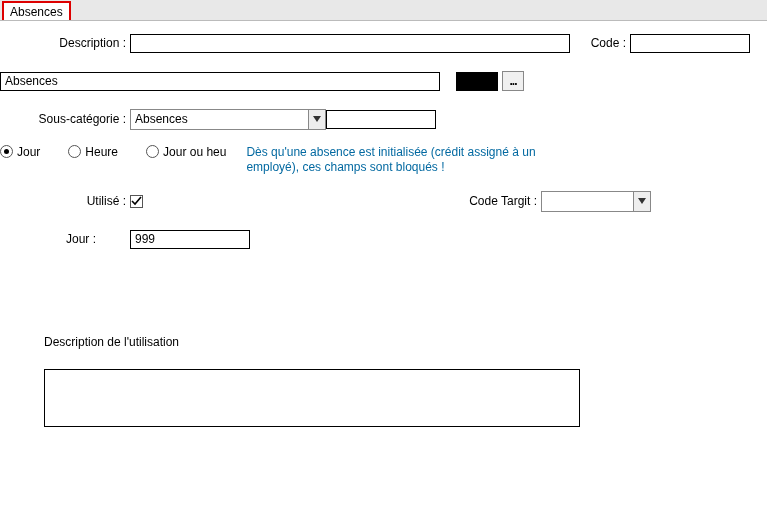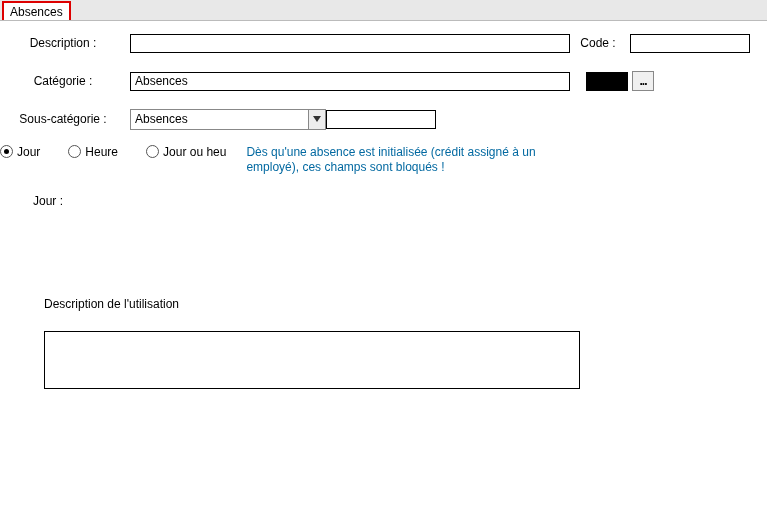--- a/index.html
+++ b/index.html
@@ -32,21 +32,21 @@
     position: relative;
     padding-top: 10px;
   }
   .row {
     display: flex;
     align-items: center;
     min-height: 24px;
     margin-bottom: 14px;
   }
   .lbl {
-    text-align: center;
+    text-align: right;
     padding-right: 4px;
     white-space: nowrap;
   }
   .lbl.w130 { width: 130px; }
   .field {
     border: 1px solid #000;
     height: 19px;
     padding: 1px 4px;
     font-family: inherit;
     font-size: 12px;
@@ -127,21 +127,20 @@
 <div class="form">
 
   <div class="row">
     <span class="lbl w130">Description :</span>
     <input class="field" style="width: 440px;" value="">
     <span class="lbl" style="width:60px">Code :</span>
     <input class="field" style="width: 120px;" value="">
   </div>
 
   <div class="row">
-    <span class="lbl w130">Catégorie :</span>
     <input class="field" style="width: 440px;" value="Absences">
     <span style="width:16px"></span>
     <span class="swatch"></span>
     <span class="ellipsis">...</span>
   </div>
 
   <div class="row">
     <span class="lbl w130">Sous-catégorie :</span>
     <div class="select" style="width:196px">
       <span>Absences</span>
@@ -160,24 +159,42 @@
         <span class="dot"></span>
       </span>
     <span class="radioLbl">Jour</span>
     <span class="radio"></span>
     <span class="radioLbl">Heure</span>
     <span class="radio"></span>
     <span class="radioLbl" style="margin-right:20px">Jour ou heu</span>
     <span class="hint">Dès qu'une absence est initialisée (crédit assigné à un employé), ces champs sont bloqués !</span>
   </div>
 
+  <div class="row">
+    <span class="lbl w130">Utilisé :</span>
+    <span class="chk">
+      <svg width="11" height="11" viewBox="0 0 11 11">
+          <path d="M1 5 L4 8 L10 1" stroke="#000" stroke-width="1.6" fill="none"></path>
+        </svg>
+    </span>
+    <span class="lbl" style="width:398px">Code Targit :</span>
+    <div class="select" style="width:110px">
+      <span></span>
+      <span class="arrow">
+        <svg viewBox="0 0 8 6">
+            <path d="M0 0 L8 0 L4 6 Z" fill="#333"></path>
+          </svg>
+      </span>
+    </div>
+  </div>
 
   <div class="row" style="margin-top:10px">
     <span class="lbl w130" style="width:100px">Jour :</span>
     <span style="width:30px"></span>
+    <input class="field" style="width: 120px;" value="999">
   </div>
 
   <div style="height:70px"></div>
 
   <div style="margin-left:44px;margin-bottom:20px">Description de l'utilisation</div>
   <div class="desc-area"></div>
 
 </div>
 
 </body></html>

